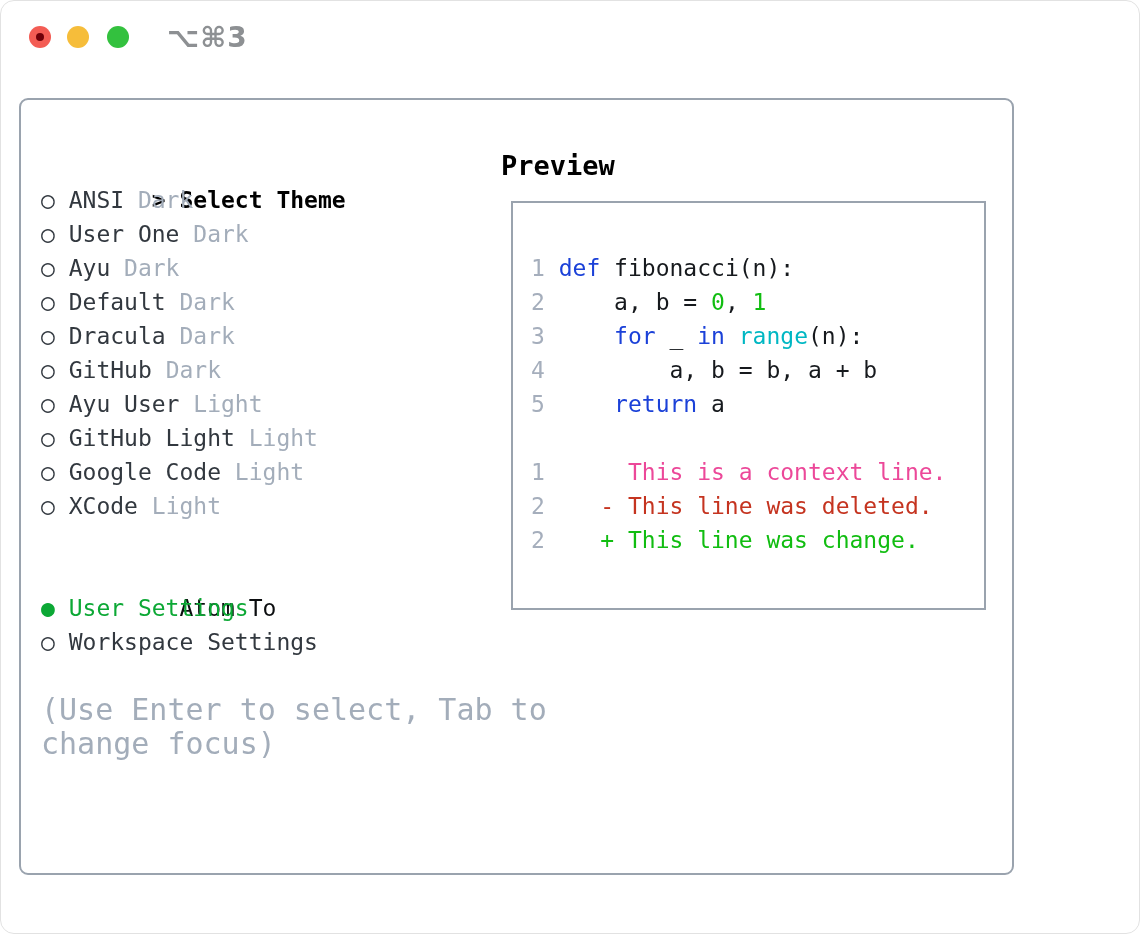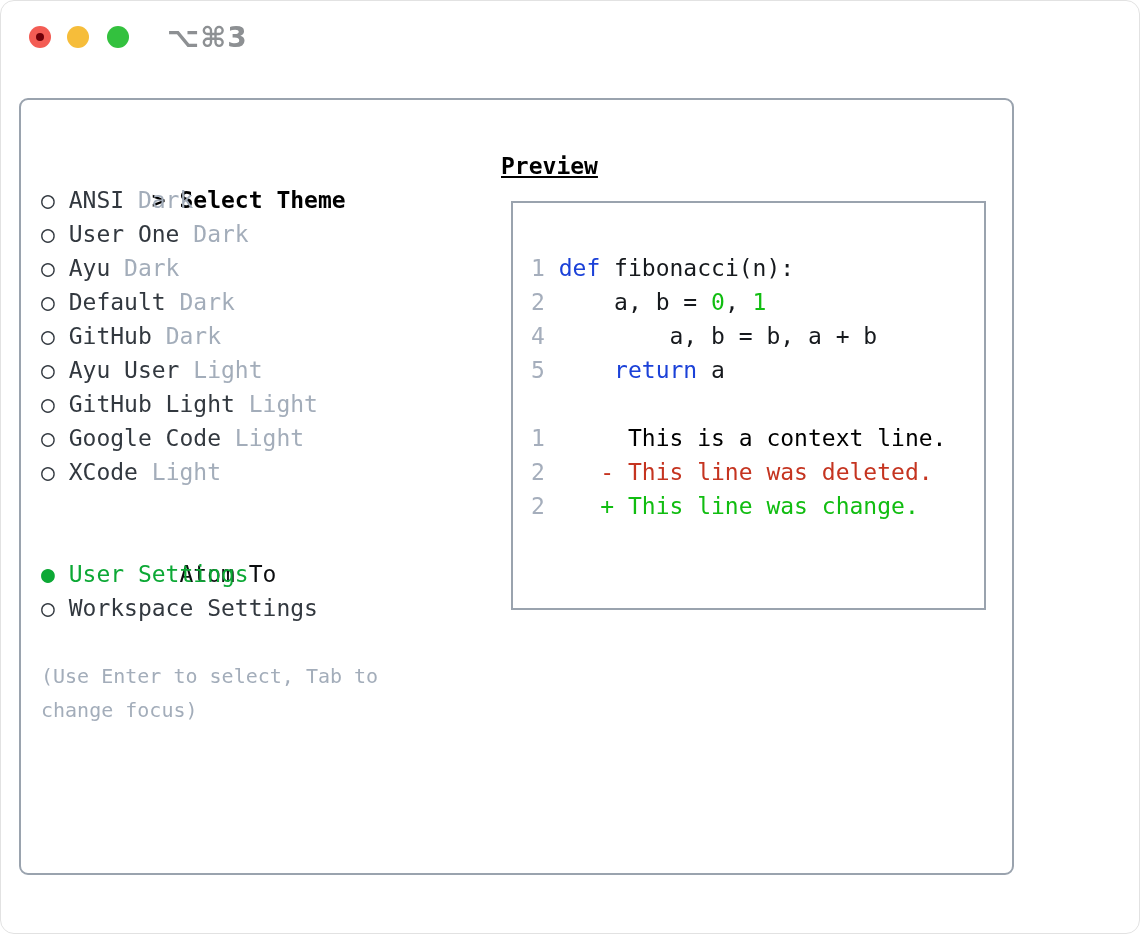--- a/index.html
+++ b/index.html
@@ -37,38 +37,38 @@
   .h{font-weight:700;color:#000;}
   .prompt{font-weight:700;color:#000;}
   .left-col{position:absolute;left:20px;top:49px;}
   .bullet{display:inline-block;width:27.7px;color:#383e45;}
   .option.selected .bullet{color:var(--accent_green);}
   .option.selected .opt-label{color:var(--accent_green);}
   .variant-tag{color:#a3adba;margin-left:13.85px;}
   .apply-title{color:#0b0d0f;}
   .spacer{height:34px;}
   .hint{color:#a3adba;}
-  .hint div{height:34px;line-height:34px;font-size:20px;white-space:pre;}
+  .hint div{height:34px;line-height:34px;font-size:30px;white-space:pre;}
   
-  .preview-head{position:absolute;left:480px;top:49px;height:34px;line-height:34px;font-size:23px;text-decoration:underline;}
+  .preview-head{position:absolute;left:480px;top:49px;height:34px;line-height:34px;font-size:27px;}
   .preview-box{
     position:absolute;left:490px;top:101px;
     width:475px;height:409px;
     border:2px solid #9aa3ae;
     box-sizing:border-box;
     padding:48px 10px 0 18px;
     overflow:hidden;
   }
   .code-line{height:34px;line-height:34px;font-size:23px;white-space:pre;}
   .lnum{color:#a5aebc;}
   .tok-plain{color:#16191d;}
   .tok-kw{color:var(--keyword_blue);}
   .tok-num{color:var(--number_green);}
   .tok-fn{color:var(--function_cyan);}
-  .tok-ctx{color:#000000;}
+  .tok-ctx{color:#ec4899;}
   .tok-del{color:var(--deleted_red);}
   .tok-add{color:var(--added_green);}
   .blank-line{height:34px;}
 </style>
 </head>
 <body>
 
 <div class="window">
 
   <div class="titlebar">
@@ -85,20 +85,21 @@
     <div class="left-col">
       <div class="row">
         <span class="cell2 prompt">&gt;</span><span class="h">Select Theme</span>
       </div>
 
       <div id="theme-list">
           <div class="row option"><span class="bullet">○</span><span class="opt-label">ANSI</span><span class="variant-tag">Dark</span></div>
           <div class="row option"><span class="bullet">○</span><span class="opt-label">User One</span><span class="variant-tag">Dark</span></div>
           <div class="row option"><span class="bullet">○</span><span class="opt-label">Ayu</span><span class="variant-tag">Dark</span></div>
           <div class="row option"><span class="bullet">○</span><span class="opt-label">Default</span><span class="variant-tag">Dark</span></div>
+          <div class="row option"><span class="bullet">○</span><span class="opt-label">Dracula</span><span class="variant-tag">Dark</span></div>
           <div class="row option"><span class="bullet">○</span><span class="opt-label">GitHub</span><span class="variant-tag">Dark</span></div>
           <div class="row option"><span class="bullet">○</span><span class="opt-label">Ayu User</span><span class="variant-tag">Light</span></div>
           <div class="row option"><span class="bullet">○</span><span class="opt-label">GitHub Light</span><span class="variant-tag">Light</span></div>
           <div class="row option"><span class="bullet">○</span><span class="opt-label">Google Code</span><span class="variant-tag">Light</span></div>
           <div class="row option"><span class="bullet">○</span><span class="opt-label">XCode</span><span class="variant-tag">Light</span></div>
         </div>
 
       <div class="spacer"></div>
 
       <div class="row">
@@ -117,20 +118,21 @@
         <div>change focus)</div>
       </div>
     </div>
 
     <div class="preview-head h">Preview</div>
 
     <div class="preview-box">
       <div id="code-lines">
           <div class="code-line"><span class="lnum">1</span><span class="tok-plain"> </span><span class="tok-kw">def</span><span class="tok-plain"> fibonacci(n):</span></div>
           <div class="code-line"><span class="lnum">2</span><span class="tok-plain">     a, b = </span><span class="tok-num">0</span><span class="tok-plain">, </span><span class="tok-num">1</span></div>
+          <div class="code-line"><span class="lnum">3</span><span class="tok-plain">     </span><span class="tok-kw">for</span><span class="tok-plain"> _ </span><span class="tok-kw">in</span><span class="tok-plain"> </span><span class="tok-fn">range</span><span class="tok-plain">(n):</span></div>
           <div class="code-line"><span class="lnum">4</span><span class="tok-plain">         a, b = b, a + b</span></div>
           <div class="code-line"><span class="lnum">5</span><span class="tok-plain">     </span><span class="tok-kw">return</span><span class="tok-plain"> a</span></div>
         </div>
       <div class="blank-line"></div>
       <div id="diff-lines">
           <div class="code-line"><span class="lnum">1</span><span class="tok-ctx">      This is a context line.</span></div>
           <div class="code-line"><span class="lnum">2</span><span class="tok-del">    - This line was deleted.</span></div>
           <div class="code-line"><span class="lnum">2</span><span class="tok-add">    + This line was change.</span></div>
         </div>
     </div>

